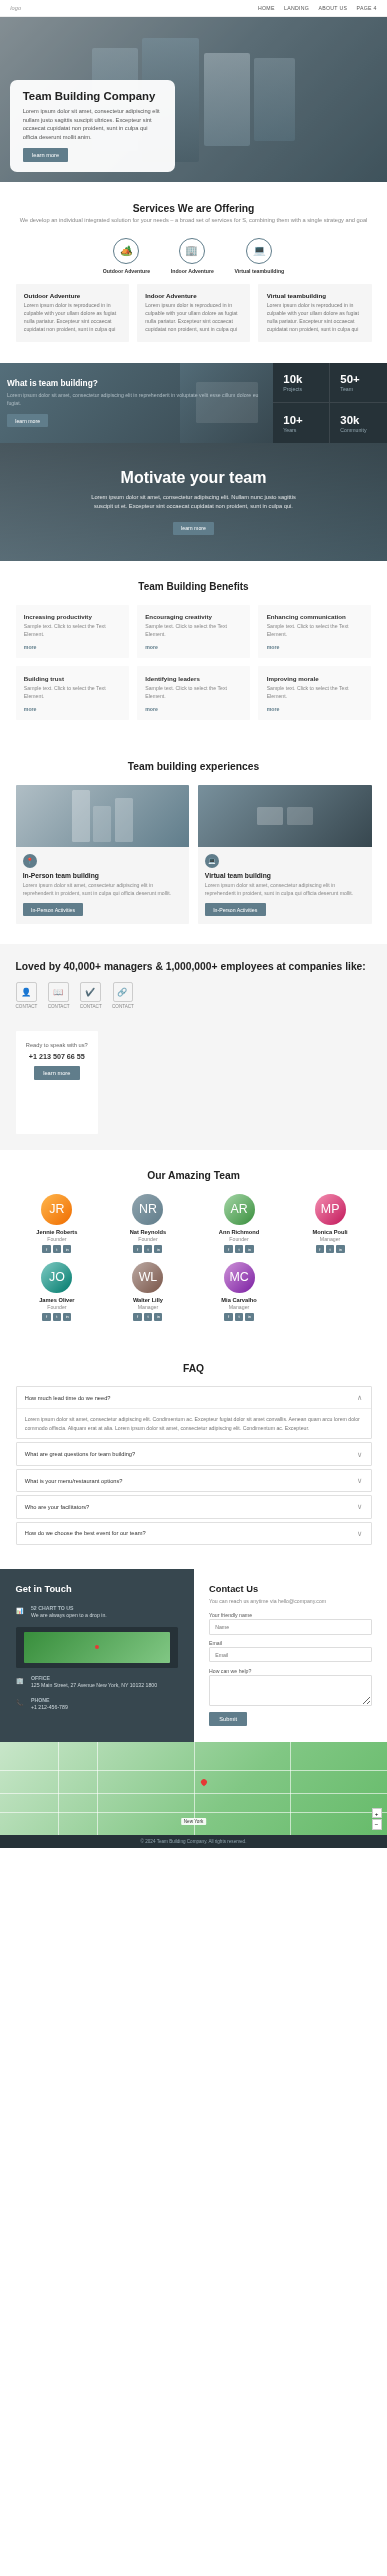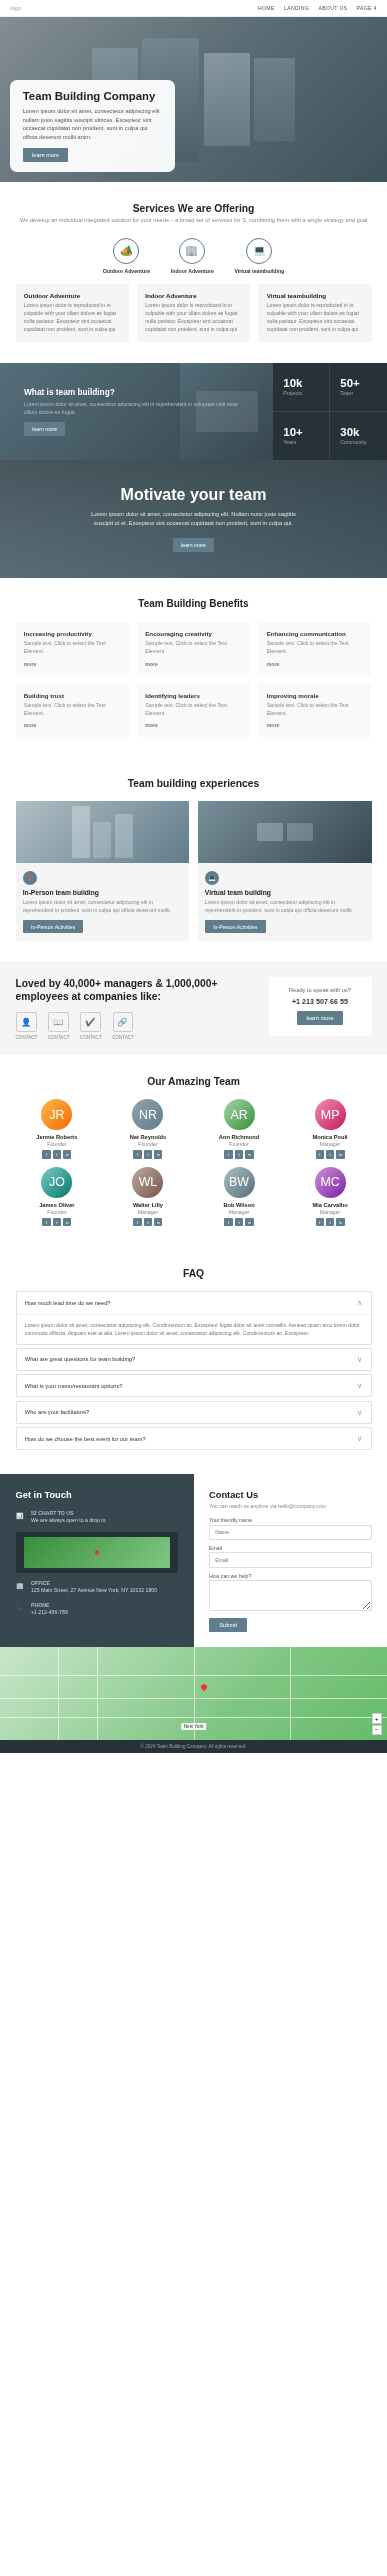--- a/index.html
+++ b/index.html
@@ -28,21 +28,21 @@
     .service-icon { width: 26px; height: 26px; border: 1px solid #607d8b; border-radius: 50%; display: flex; align-items: center; justify-content: center; font-size: 10.3px; color: #607d8b; }
     .service-icon-label { font-size: 5.2px; font-weight: 700; color: #333; }
 
     .service-cards { display: flex; gap: 8.3px; justify-content: center; }
     .service-card { flex: 1; background: #f5f5f5; padding: 8.3px; text-align: left; border-radius: 1px; }
     .service-card h4 { font-size: 6.2px; font-weight: 700; margin-bottom: 3.1px; color: #222; }
     .service-card p { font-size: 5.2px; color: #777; line-height: 1.5; }
 
     
     .what-section { display: flex; background: #37474f; color: #fff; margin: 0; }
-    .what-left { flex: 1; padding: 24px; display: flex; flex-direction: column; justify-content: center; position: relative; }
+    .what-left { flex: 1; padding: 7px; display: flex; flex-direction: column; justify-content: center; position: relative; }
     .what-left-bg { position: absolute; inset: 0; background: linear-gradient(135deg, #546e7a, #37474f); }
     .what-left-content { position: relative; z-index: 1; }
     .what-left h3 { font-size: 8.3px; font-weight: 700; margin-bottom: 4.1px; }
     .what-left p { font-size: 5.2px; color: #b0bec5; line-height: 1.5; margin-bottom: 6.2px; }
     .what-right { flex: 0 0 114px; background: #263238; display: grid; grid-template-columns: 1fr 1fr; }
     .stat-box { padding: 10.3px; display: flex; flex-direction: column; justify-content: center; border-right: 0.5px solid rgba(255,255,255,0.1); border-bottom: 0.5px solid rgba(255,255,255,0.1); }
     .stat-box:nth-child(even) { border-right: none; }
     .stat-box:nth-child(3), .stat-box:nth-child(4) { border-bottom: none; }
     .stat-num { font-size: 11.4px; font-weight: 700; color: #fff; }
     .stat-label { font-size: 5.2px; color: #90a4ae; margin-top: 1px; }
@@ -69,21 +69,21 @@
     .exp-cards { display: flex; gap: 8.3px; }
     .exp-card { flex: 1; background: #f5f5f5; border-radius: 1px; overflow: hidden; }
     .exp-card-img { height: 62px; background: linear-gradient(135deg, #78909c, #455a64); position: relative; }
     .exp-card-img-inner { width: 100%; height: 100%; background: linear-gradient(135deg, #b0bec5 0%, #607d8b 100%); display: flex; align-items: center; justify-content: center; }
     .exp-card-body { padding: 7.2px; }
     .exp-icon { width: 14.5px; height: 14.5px; background: #607d8b; border-radius: 50%; display: flex; align-items: center; justify-content: center; color: #fff; font-size: 6.2px; margin-bottom: 4.1px; }
     .exp-card-body h4 { font-size: 6.7px; font-weight: 700; color: #222; margin-bottom: 3.1px; }
     .exp-card-body p { font-size: 5.2px; color: #888; line-height: 1.5; margin-bottom: 5.2px; }
 
     
-    .loved-section { background: #f5f5f5; padding: 15.5px; display: flex; align-items: flex-start; gap: 22px; }
+    .loved-section { background: #f5f5f5; padding: 15.5px; display: flex; align-items: flex-start; gap: 22px; flex-direction: column; }
     .loved-left { flex: 1; }
     .loved-left h2 { font-size: 10.3px; font-weight: 700; color: #222; line-height: 1.3; margin-bottom: 8.3px; }
     .contact-icons { display: flex; gap: 10.3px; }
     .contact-icon-wrap { display: flex; flex-direction: column; align-items: center; gap: 2.1px; }
     .contact-icon { width: 20.7px; height: 20.7px; border: 0.5px solid #ccc; border-radius: 2.1px; display: flex; align-items: center; justify-content: center; font-size: 8.3px; color: #607d8b; }
     .contact-icon-label { font-size: 4.6px; color: #888; }
     .loved-right { flex: 0 0 103px; background: #fff; padding: 10.3px; border-radius: 1px; text-align: center; }
     .loved-right p { font-size: 5.7px; color: #666; margin-bottom: 4.1px; }
     .loved-right .phone { font-size: 7.2px; font-weight: 700; color: #333; margin-bottom: 5.2px; }
 
@@ -405,30 +405,20 @@
       <div class="team-avatar avatar-6">WL</div>
       <div class="team-name">Walter Lilly</div>
       <div class="team-role">Manager</div>
       <div class="team-social">
         <div class="social-icon">f</div>
         <div class="social-icon">t</div>
         <div class="social-icon">in</div>
       </div>
     </div>
     <div class="team-member">
-      <div class="team-avatar avatar-7">BW</div>
-      <div class="team-name">Bob Wilson</div>
-      <div class="team-role">Manager</div>
-      <div class="team-social">
-        <div class="social-icon">f</div>
-        <div class="social-icon">t</div>
-        <div class="social-icon">in</div>
-      </div>
-    </div>
-    <div class="team-member">
       <div class="team-avatar avatar-8">MC</div>
       <div class="team-name">Mia Carvalho</div>
       <div class="team-role">Manager</div>
       <div class="team-social">
         <div class="social-icon">f</div>
         <div class="social-icon">t</div>
         <div class="social-icon">in</div>
       </div>
     </div>
   </div>

